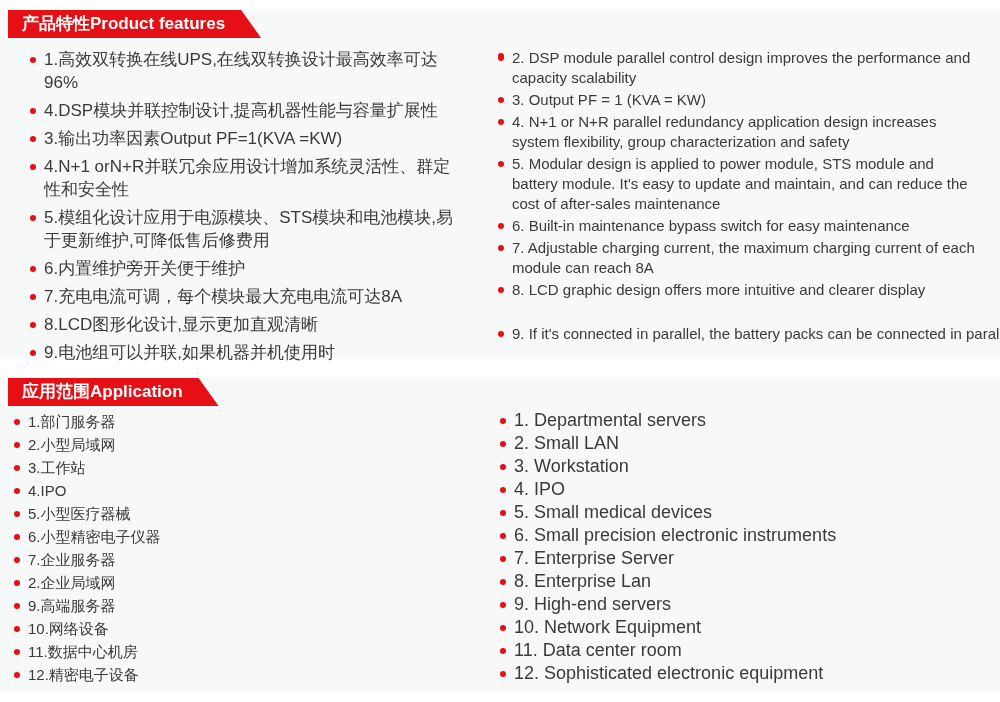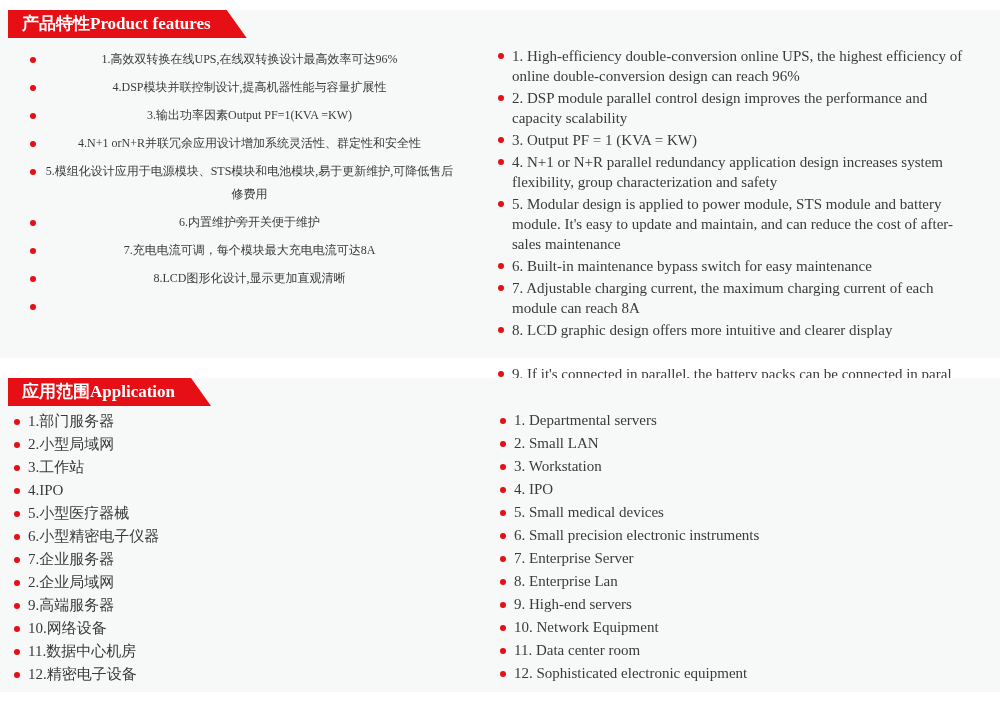--- a/index.html
+++ b/index.html
@@ -3,58 +3,58 @@
 <meta charset="utf-8">
 <style>
   :root{
     --accent:#e50f15;
     --text:#3a3a3a;
     --card-bg:#f7f8f8;
   }
   *{margin:0;padding:0;box-sizing:border-box;}
   html,body{width:1000px;height:702px;overflow:hidden;background:#ffffff;
     font-family:"Liberation Sans","DejaVu Sans",sans-serif;color:var(--text);}
-  .page{position:relative;width:1000px;height:702px;font-family:Liberation Serif, serif;}
+  .page{position:relative;width:1000px;height:702px;}
 
   .card{position:absolute;left:0;width:1000px;background:var(--card-bg);}
   .card.features{top:10px;height:348px;}
   .card.application{top:378px;height:314px;}
 
   .banner{
     position:absolute;top:0;left:8px;height:28px;line-height:28px;
     background:var(--accent);color:#ffffff;font-weight:bold;font-size:17px;
     padding:0 36px 0 14px;
     clip-path:polygon(0 0,calc(100% - 20px) 0,100% 100%,0 100%);
     white-space:nowrap;
   }
 
   ul{list-style:none;position:absolute;}
   li{position:relative;padding-left:14px;}
   .dot{position:absolute;left:0;width:6px;height:6px;border-radius:50%;
     background:var(--accent);display:block;}
 
   
   .features .list-zh{left:30px;top:38px;width:425px;}
-  .features .list-zh li{font-size:12px;line-height:23px;margin-bottom:5px;text-align:center;}
+  .features .list-zh li{font-size:17px;line-height:23px;margin-bottom:5px;}
   .features .list-zh .dot{top:9px;}
 
   
   .features .list-en{left:498px;top:36px;width:482px;}
   .features .list-en li{font-size:15px;line-height:20px;margin-bottom:2px;}
   .features .list-en .dot{top:7px;}
   .features .list-en li:last-child{white-space:nowrap;margin-top:24px;}
 
   
   .application .list-zh{left:14px;top:35px;width:430px;}
   .application .list-zh li{font-size:15px;line-height:17px;margin-bottom:6px;}
   .application .list-zh .dot{top:6px;}
 
   
   .application .list-en{left:500px;top:34px;width:482px;}
-  .application .list-en li{font-size:15px;line-height:17px;margin-bottom:6px;}
+  .application .list-en li{font-size:18px;line-height:17px;margin-bottom:6px;}
   .application .list-en .dot{top:6px;}
 </style>
 </head>
 <body>
 
 <div class="page">
 
   <section class="card features">
     <div class="banner">
       <span>产品特性Product features</span>
@@ -62,25 +62,25 @@
 
     <ul class="list-zh">
       <li><span class="dot"></span><span>1.高效双转换在线UPS,在线双转换设计最高效率可达96%</span></li>
       <li><span class="dot"></span><span>4.DSP模块并联控制设计,提高机器性能与容量扩展性</span></li>
       <li><span class="dot"></span><span>3.输出功率因素Output PF=1(KVA =KW)</span></li>
       <li><span class="dot"></span><span>4.N+1 orN+R并联冗余应用设计增加系统灵活性、群定性和安全性</span></li>
       <li><span class="dot"></span><span>5.模组化设计应用于电源模块、STS模块和电池模块,易于更新维护,可降低售后修费用</span></li>
       <li><span class="dot"></span><span>6.内置维护旁开关便于维护</span></li>
       <li><span class="dot"></span><span>7.充电电流可调，每个模块最大充电电流可达8A</span></li>
       <li><span class="dot"></span><span>8.LCD图形化设计,显示更加直观清晰</span></li>
-      <li><span class="dot"></span></li>
+      <li><span class="dot"></span><span>9.电池组可以并联,如果机器并机使用时</span></li>
     </ul>
 
     <ul class="list-en">
-      <li><span class="dot"></span><span>1. High-efficiency double-conversion online UPS, the highest efficiency of online double-conversion design can reach 96%</span></li>
+      <li><span class="dot"></span></li>
       <li><span class="dot"></span><span>2. DSP module parallel control design improves the performance and capacity scalability</span></li>
       <li><span class="dot"></span><span>3. Output PF = 1 (KVA = KW)</span></li>
       <li><span class="dot"></span><span>4. N+1 or N+R parallel redundancy application design increases system flexibility, group characterization and safety</span></li>
       <li><span class="dot"></span><span>5. Modular design is applied to power module, STS module and battery module. It's easy to update and maintain, and can reduce the cost of after-sales maintenance</span></li>
       <li><span class="dot"></span><span>6. Built-in maintenance bypass switch for easy maintenance</span></li>
       <li><span class="dot"></span><span>7. Adjustable charging current, the maximum charging current of each module can reach 8A</span></li>
       <li><span class="dot"></span><span>8. LCD graphic design offers more intuitive and clearer display</span></li>
       <li><span class="dot"></span><span>9. If it's connected in parallel, the battery packs can be connected in paral</span></li>
     </ul>
   </section>

